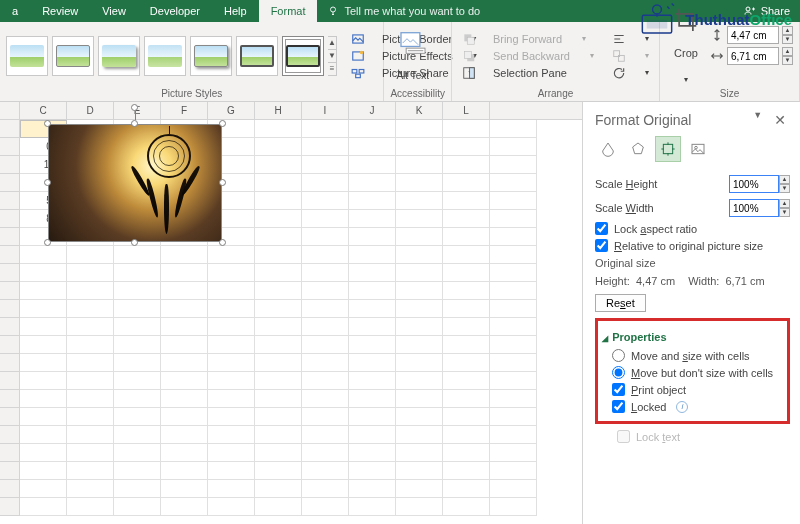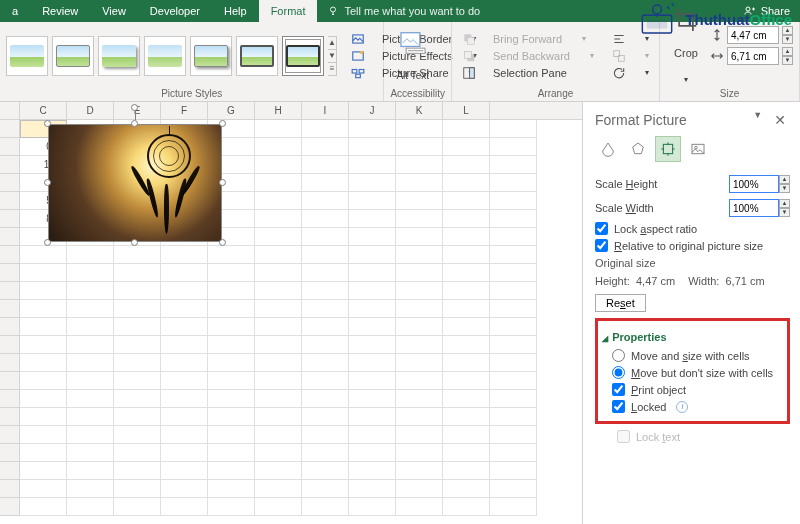--- a/index.html
+++ b/index.html
@@ -650,21 +650,21 @@
     <div class="handle h-r"></div>
     <div class="handle h-bl"></div>
     <div class="handle h-b"></div>
     <div class="handle h-br"></div>
     <div class="handle rot"></div>
   </div>
 </div>
 
 <div class="pane">
   <div class="pane-title">
-    <span>Format Picture</span>
+    <span>Format Original</span>
     <span style="display:flex;gap:8px">
       <span style="cursor:pointer;font-size:9px">▼</span>
       <span class="close">✕</span>
     </span>
   </div>
   <div class="pane-tabs">
     <div class="pt">
         <svg width="16" height="16" viewBox="0 0 24 24" fill="none" stroke="#888" stroke-width="1.5">
           <path d="M12 3l8 12a8 8 0 1 1-16 0z"></path>
         </svg>

